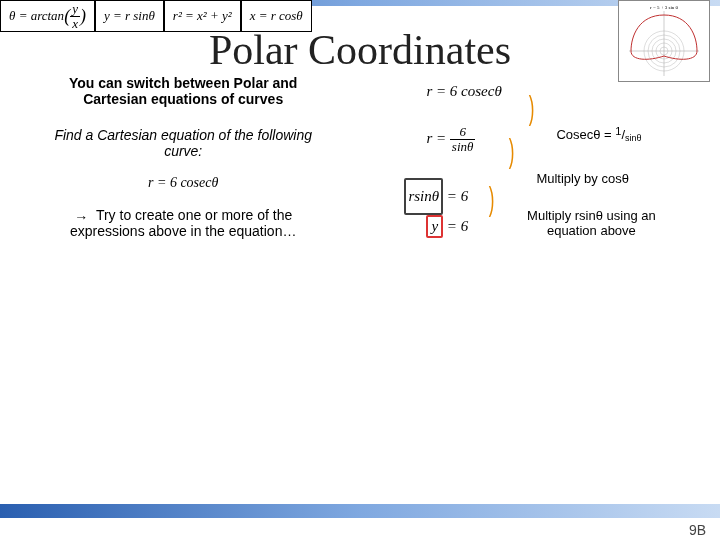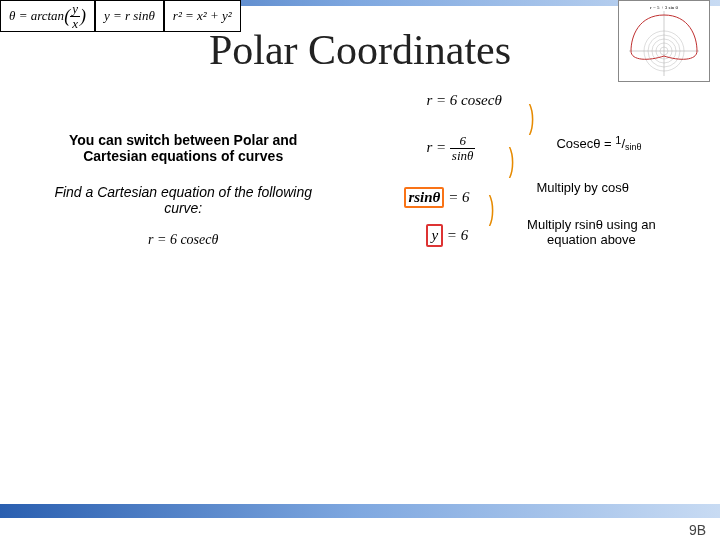--- a/index.html
+++ b/index.html
@@ -43,36 +43,35 @@
     height: 80px;
     border: 1px solid #888;
     background: #fff;
     z-index: 3;
   }
   .title {
     text-align: center;
     font-size: 42px;
     font-family: "Comic Sans MS", cursive;
     margin-top: 20px;
-    margin-bottom: 10px;
+    margin-bottom: 1px;
     color: #222;
   }
   .content {
     display: flex;
     padding: 0 20px;
   }
   .left-col {
     width: 48%;
     font-size: 14px;
   }
   .left-col .heading {
     font-weight: bold;
     text-align: center;
     padding: 0 20px 10px 20px;
-    margin-top: 48px;
   }
   .left-col .sub {
     text-align: center;
     padding: 10px 20px;
     font-style: italic;
   }
   .left-col .eq {
     text-align: center;
     font-family: "Times New Roman", serif;
     font-style: italic;
@@ -103,24 +102,23 @@
   }
   .bracket {
     position: absolute;
     color: #e68a00;
     font-size: 34px;
     line-height: 1;
     transform: scaleX(0.5);
   }
   .box-blue {
     display: inline-block;
-    border: 2px solid #f97316;
-    padding: 0 2px;
+    border: 2px solid #404040;
+    padding: 8px 2px;
     border-radius: 2px;
-    font-weight: bold;
   }
   .box-red {
     display: inline-block;
     border: 2px solid #dd3333;
     padding: 1px 3px;
     border-radius: 2px;
   }
   .frac {
     display: inline-block;
     text-align: center;
@@ -157,20 +155,21 @@
     <span>θ = arctan</span>
     <span style="font-size:18px;">(</span>
     <span class="frac">
       <span class="num">y</span>
       <span class="den">x</span>
     </span>
     <span style="font-size:18px;">)</span>
   </div>
   <div class="formula-box">y = r sinθ</div>
   <div class="formula-box">r² = x² + y²</div>
+  <div class="formula-box">x = r cosθ</div>
 </div>
 
 <div class="polar-graph">
   <svg width="90" height="80" viewBox="0 0 90 80">
     <text x="45" y="8" text-anchor="middle" font-size="5" font-family="serif">r = 5 + 3 sin θ</text>
     <line x1="10" y1="50" x2="80" y2="50" stroke="#999" stroke-width="0.5"></line>
     <line x1="45" y1="10" x2="45" y2="75" stroke="#999" stroke-width="0.5"></line>
     <circle cx="45" cy="50" r="4" fill="none" stroke="#aaa" stroke-width="0.4"></circle>
     <circle cx="45" cy="50" r="8" fill="none" stroke="#aaa" stroke-width="0.4"></circle>
     <circle cx="45" cy="50" r="12" fill="none" stroke="#aaa" stroke-width="0.4"></circle>
@@ -180,20 +179,23 @@
   </svg>
 </div>
 
 <div class="title">Polar Coordinates</div>
 
 <div class="content">
   <div class="left-col">
     <div class="heading">You can switch between Polar and Cartesian equations of curves</div>
     <div class="sub">Find a Cartesian equation of the following curve:</div>
     <div class="eq">r = 6 cosecθ</div>
+    <div class="tip">
+      <span>→</span>&nbsp;&nbsp;<span>Try to create one or more of the expressions above in the equation…</span>
+    </div>
   </div>
 
   <div class="right-col">
 
     <div class="eq-line" style="left:80px; top:8px;">r = 6 cosecθ</div>
     <div class="bracket" style="left:180px; top:15px;">)</div>
     <div class="note" style="left:210px; top:22px;">
       <span>Cosecθ = </span><span style="font-size:11px; vertical-align:4px;">1</span><span>/</span><span class="sub-small" style="vertical-align:-2px;">sinθ</span>
     </div>
 

